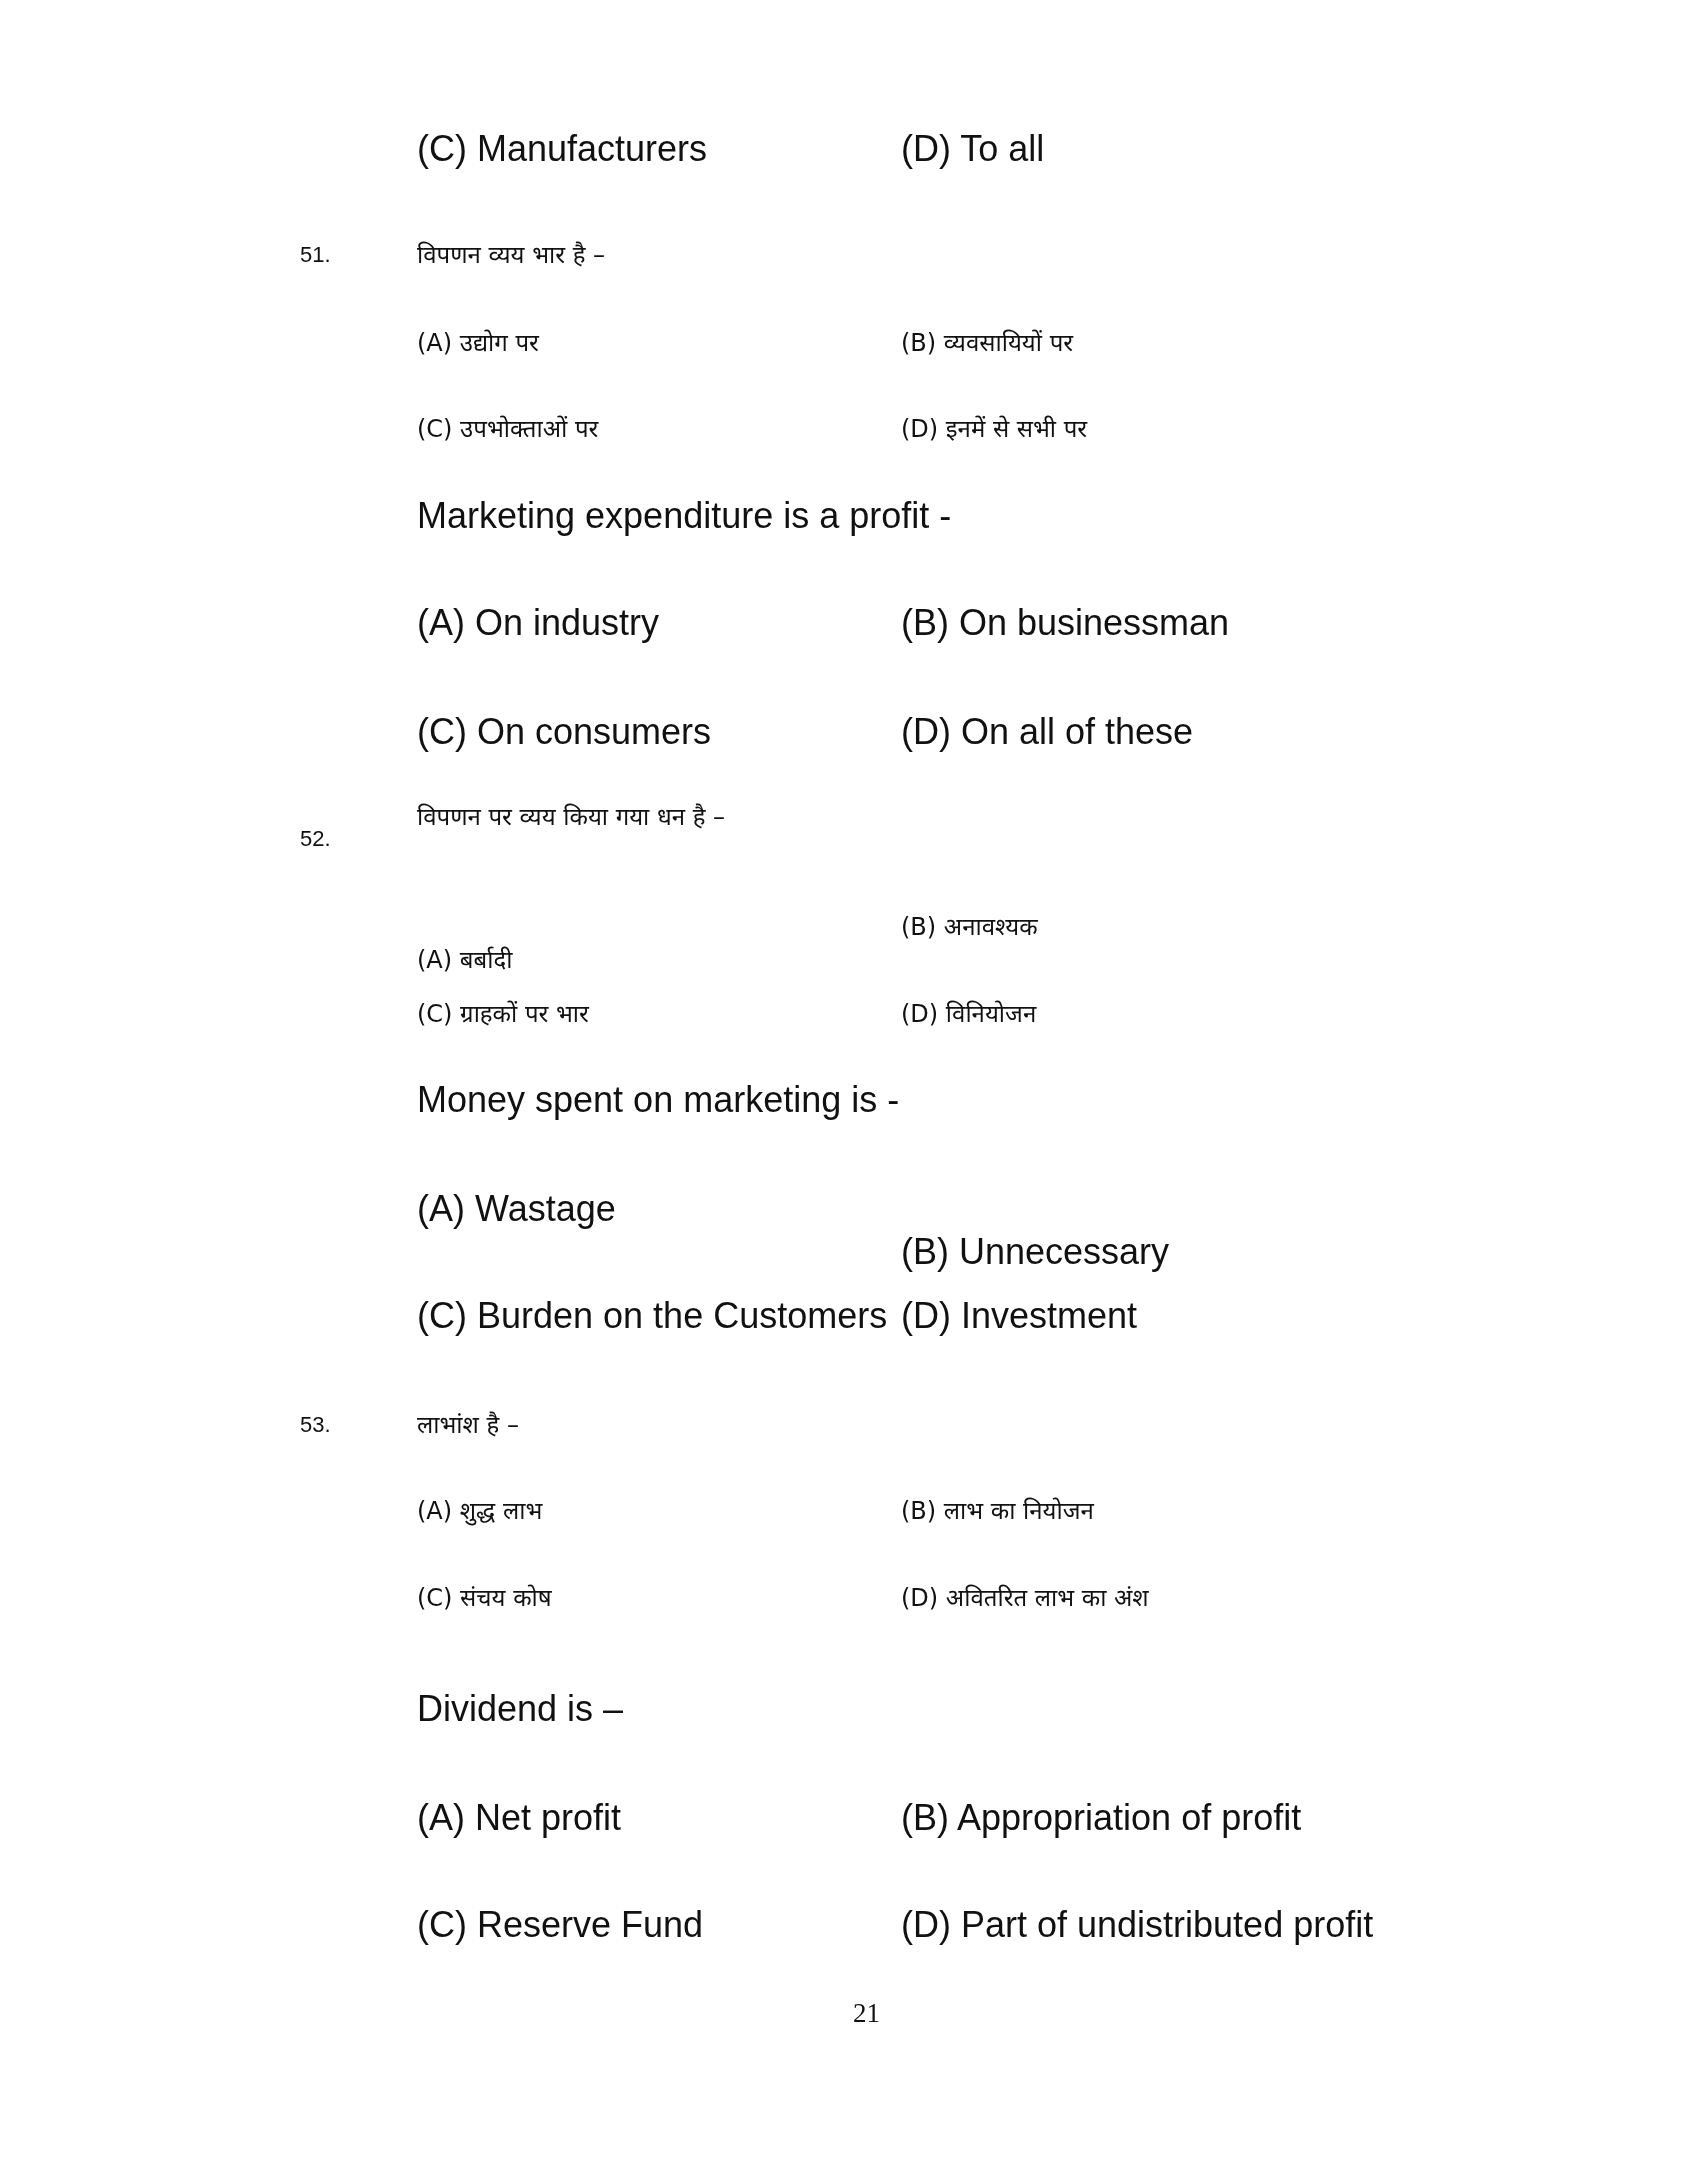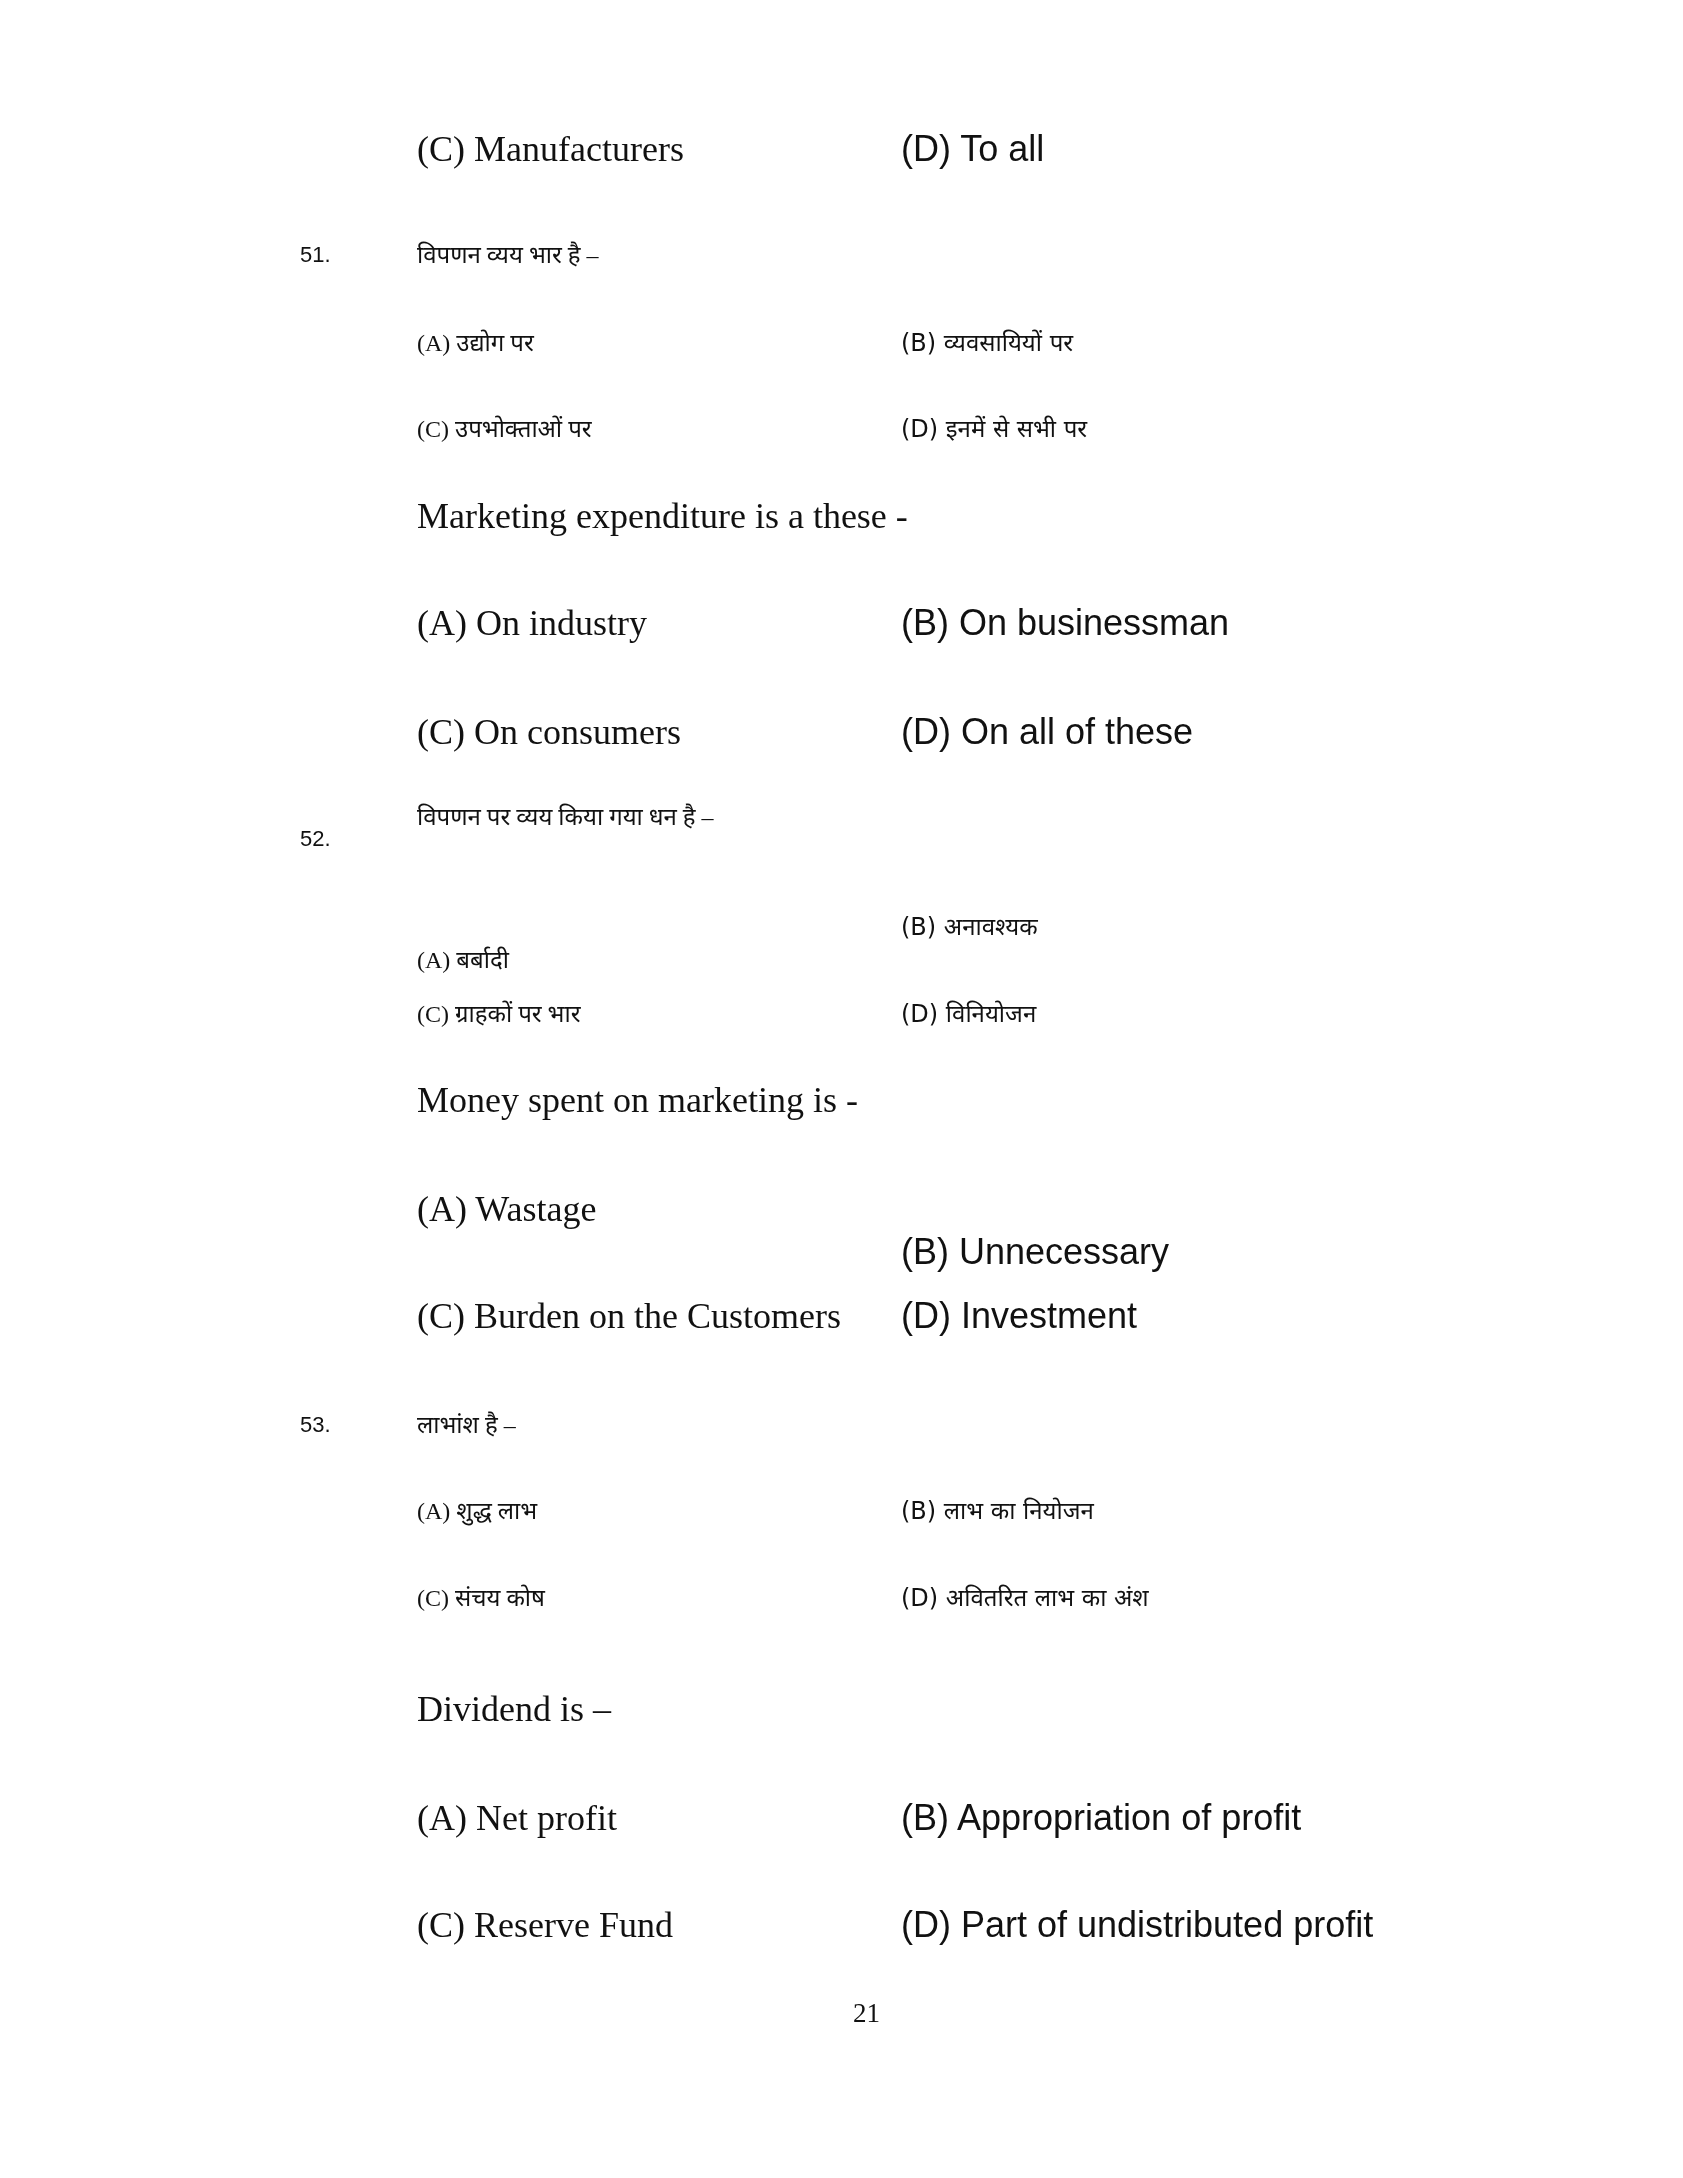--- a/index.html
+++ b/index.html
@@ -1,38 +1,38 @@
 <!DOCTYPE html>
 <html><head>
 <meta charset="utf-8">
 <style>
   html, body { margin:0; padding:0; background:#ffffff; }
   body { width:1683px; height:2178px; position:relative; overflow:hidden;
          font-family:"Liberation Sans", "DejaVu Sans", sans-serif; color:#111; }
   .line { position:absolute; font-size:36px; line-height:44px; white-space:nowrap; transform:translateY(-50%); }
   .hi { font-family:"DejaVu Sans", sans-serif; font-size:24px; }
   .qnum { position:absolute; left:300px; font-size:22px; line-height:40px; transform:translateY(-50%); }
-  .colL { left:417px;font-family:Liberation Serif, serif; }
+  .colL { left:417px; }
   .colR { left:901px;text-align:right; }
   .page-num { position:absolute; left:0; width:1733px; text-align:center; font-family:"Liberation Serif", serif; font-size:27px; transform:translateY(-50%); }
 </style>
 </head>
 <body>
 
 <div class="line colL" style="top:149px">(C) Manufacturers</div>
 <div class="line colR" style="top:149px">(D) To all</div>
 
 <div>
   <div class="qnum" style="top:255px">51.</div>
   <div class="line hi colL" style="top:255px">विपणन व्यय भार है –</div>
   <div class="line hi colL" style="top:343px">(A) उद्योग पर</div>
   <div class="line hi colR" style="top:343px">(B) व्यवसायियों पर</div>
   <div class="line hi colL" style="top:429px">(C) उपभोक्ताओं पर</div>
   <div class="line hi colR" style="top:429px">(D) इनमें से सभी पर</div>
-  <div class="line colL" style="top:516px">Marketing expenditure is a these -</div>
+  <div class="line colL" style="top:516px">Marketing expenditure is a profit -</div>
   <div class="line colL" style="top:623px">(A) On industry</div>
   <div class="line colR" style="top:623px">(B) On businessman</div>
   <div class="line colL" style="top:732px">(C) On consumers</div>
   <div class="line colR" style="top:732px">(D) On all of these</div>
 </div>
 
 <div>
   <div class="qnum" style="top:839px">52.</div>
   <div class="line hi colL" style="top:817px">विपणन पर व्यय किया गया धन है –</div>
   <div class="line hi colL" style="top:960px">(A) बर्बादी</div>

